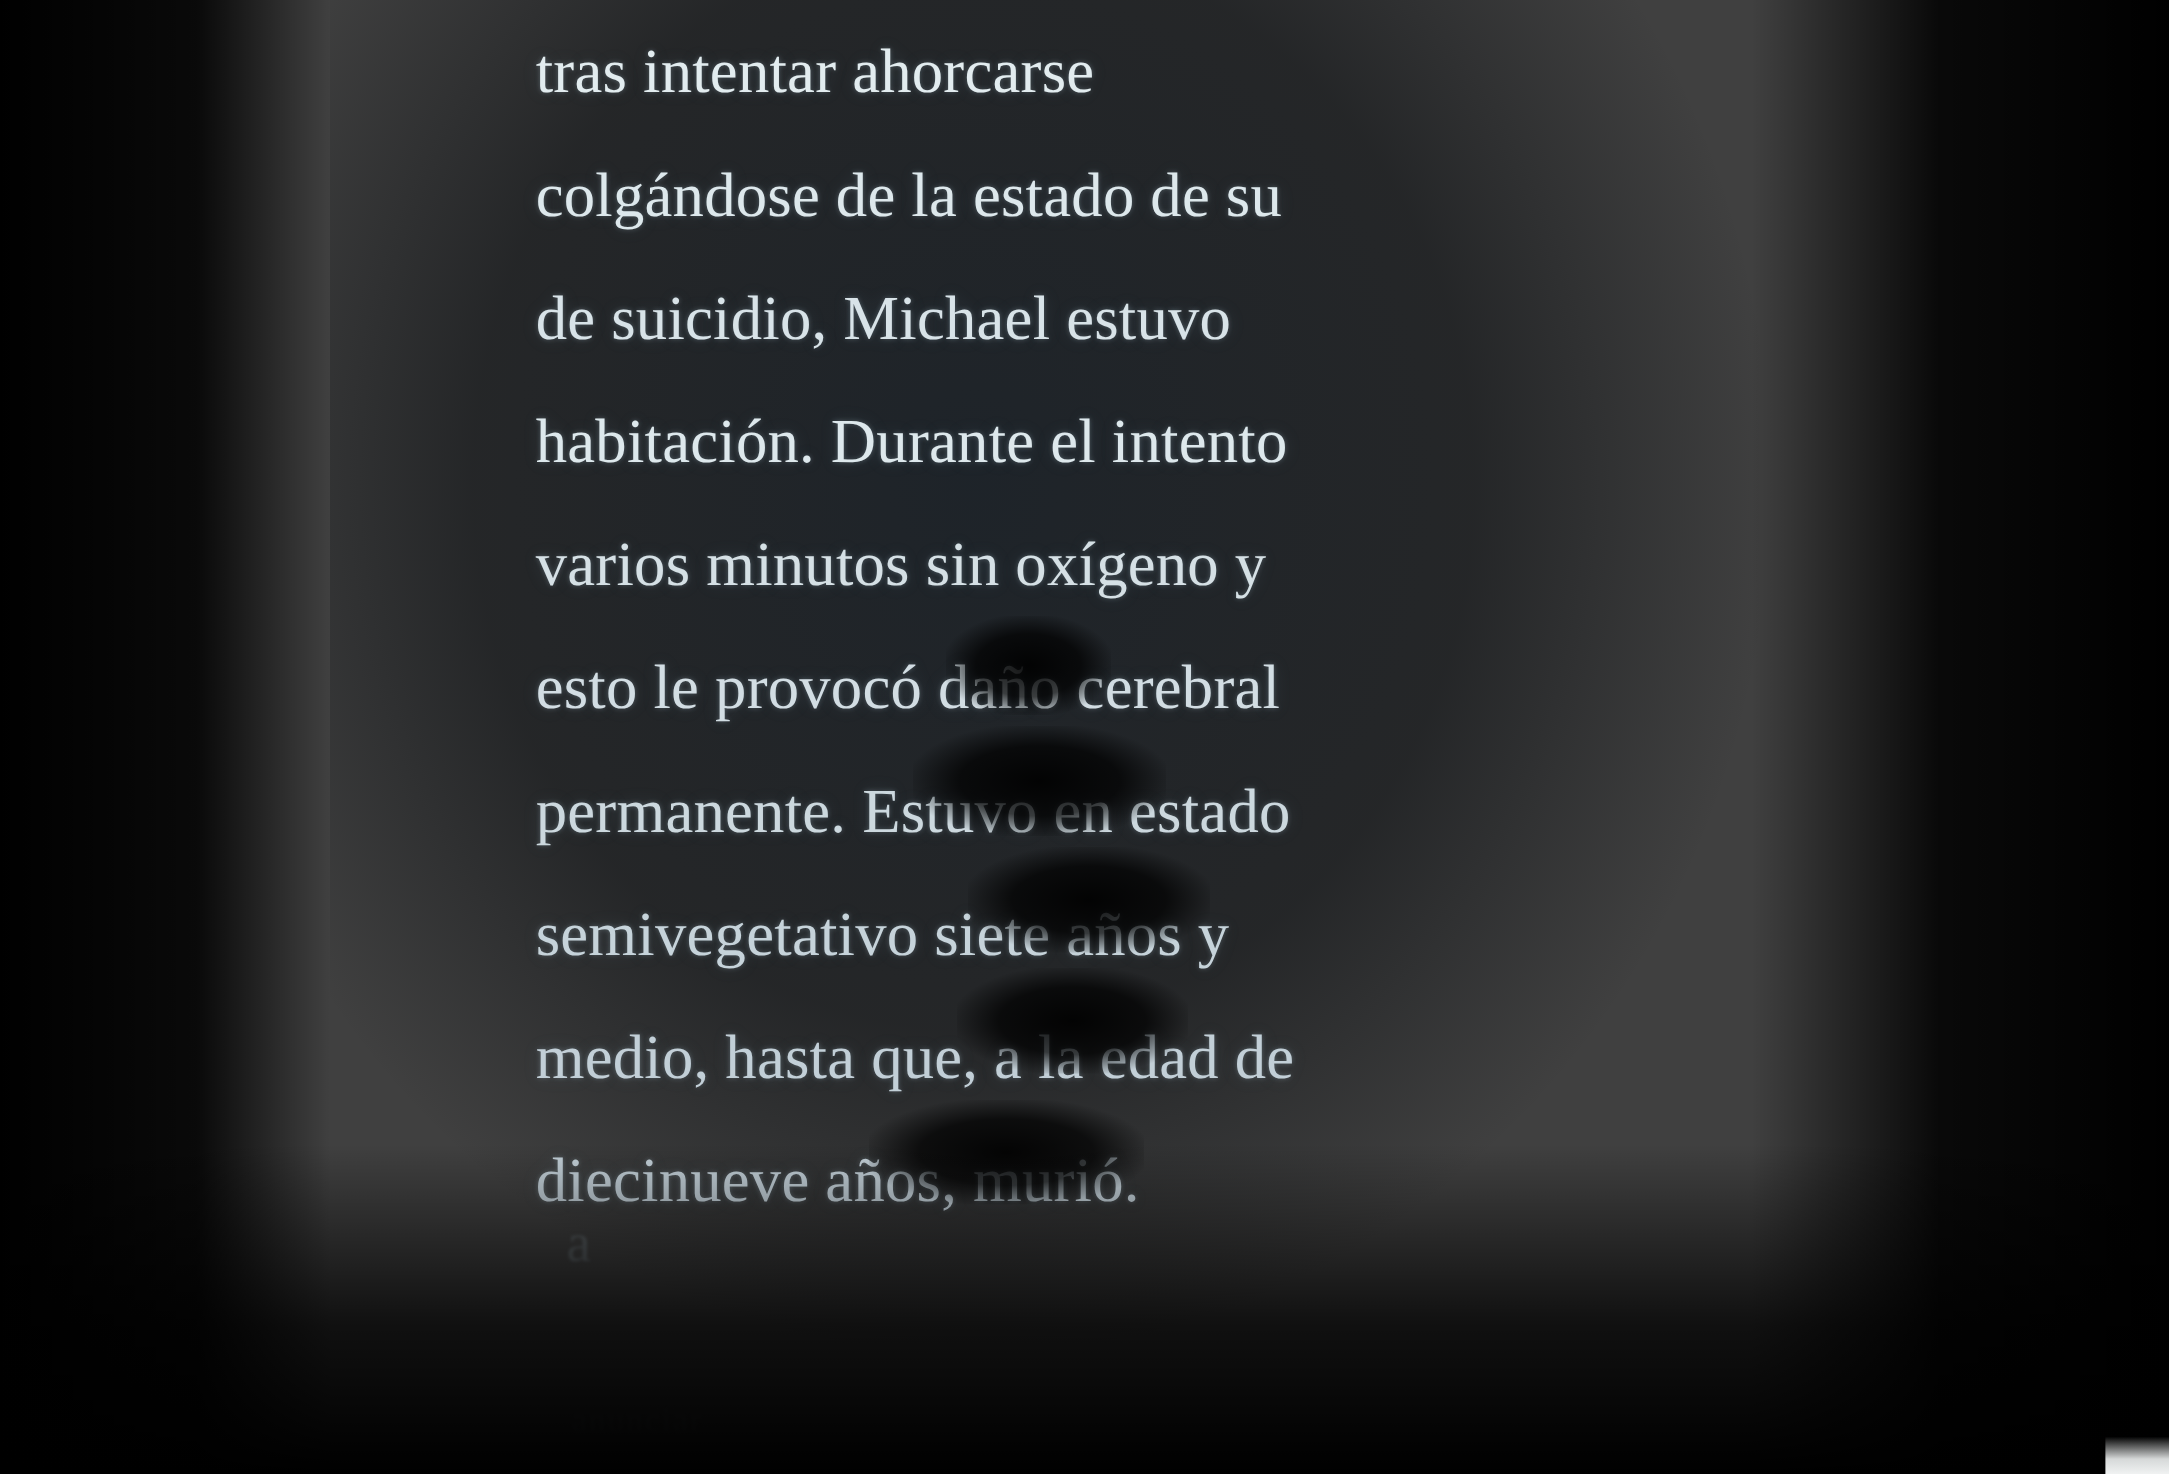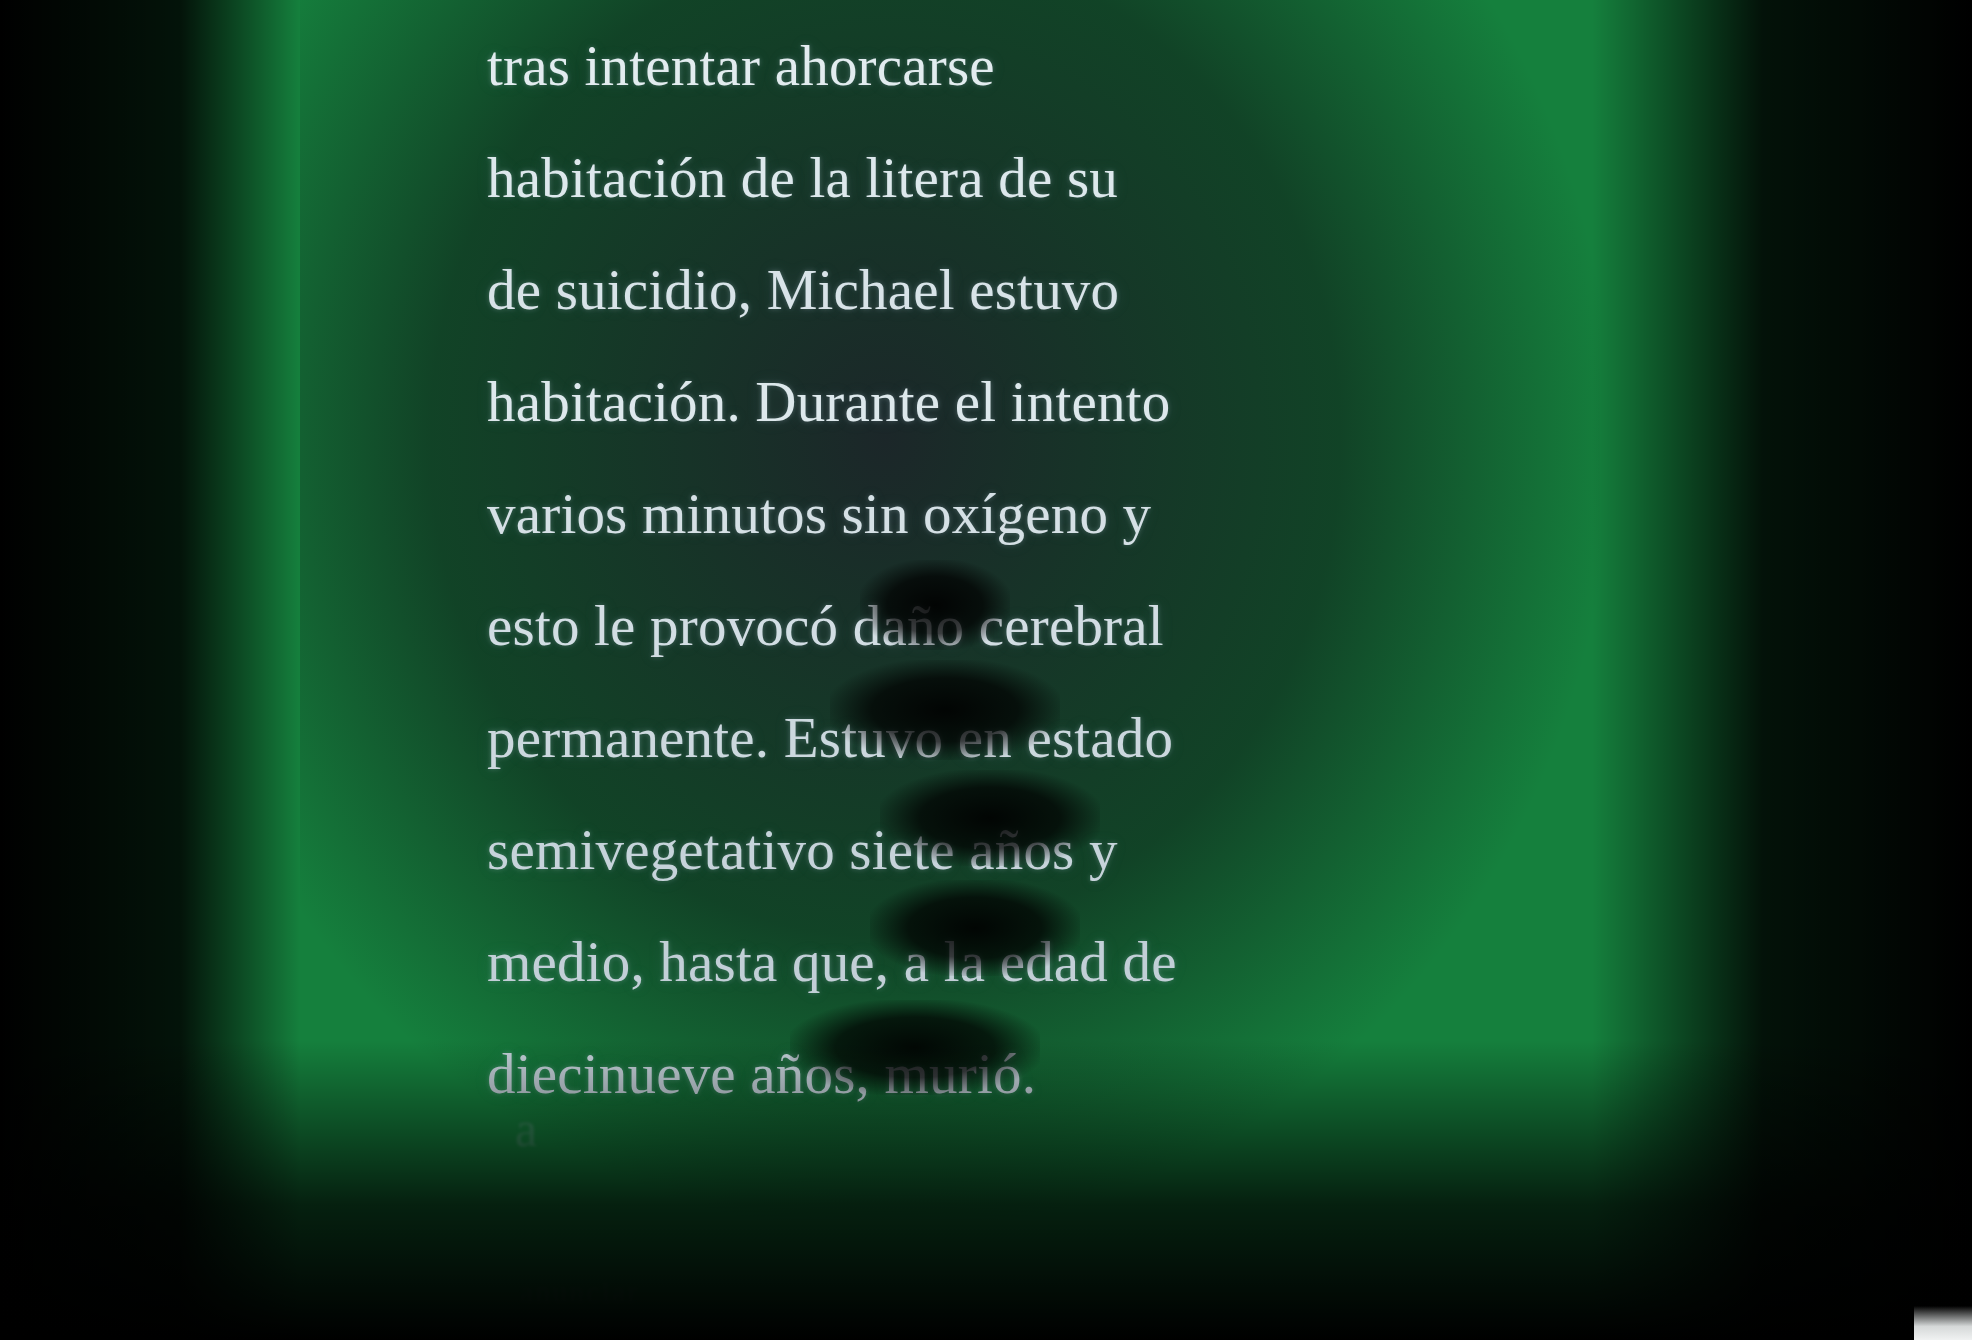--- a/index.html
+++ b/index.html
@@ -10,21 +10,21 @@
   body {
     width: 1972px;
     height: 1340px;
     overflow: hidden;
     font-family: "Liberation Serif", serif;
   }
   #screen {
     position: relative;
     width: 1972px;
     height: 1340px;
-    background: #15803d;
+    background: #404040;
     overflow: hidden;
   }
   
   #glow {
     position: absolute;
     left: 300px;
     top: -80px;
     width: 1300px;
     height: 1300px;
     background: radial-gradient(ellipse at 45% 40%, rgba(28,34,40,0.95) 0%, rgba(14,17,20,0.55) 45%, rgba(0,0,0,0) 72%);
@@ -108,21 +108,21 @@
 </style>
 </head>
 <body>
 
 <div id="screen">
 
   <div id="glow"></div>
 
   <div id="text-block">
     <span class="line l1">tras intentar ahorcarse</span>
-    <span class="line l2">habitación de la litera de su</span>
+    <span class="line l2">colgándose de la estado de su</span>
     <span class="line l4">de suicidio, Michael estuvo</span>
     <span class="line l3">habitación. Durante el intento</span>
     <span class="line l5">varios minutos sin oxígeno y</span>
     <span class="line l6">esto le provocó daño cerebral</span>
     <span class="line l7">permanente. Estuvo en estado</span>
     <span class="line l8">semivegetativo siete años y</span>
     <span class="line l9">medio, hasta que, a la edad de</span>
     <span class="line l9">diecinueve años, murió.</span>
   </div>
 

